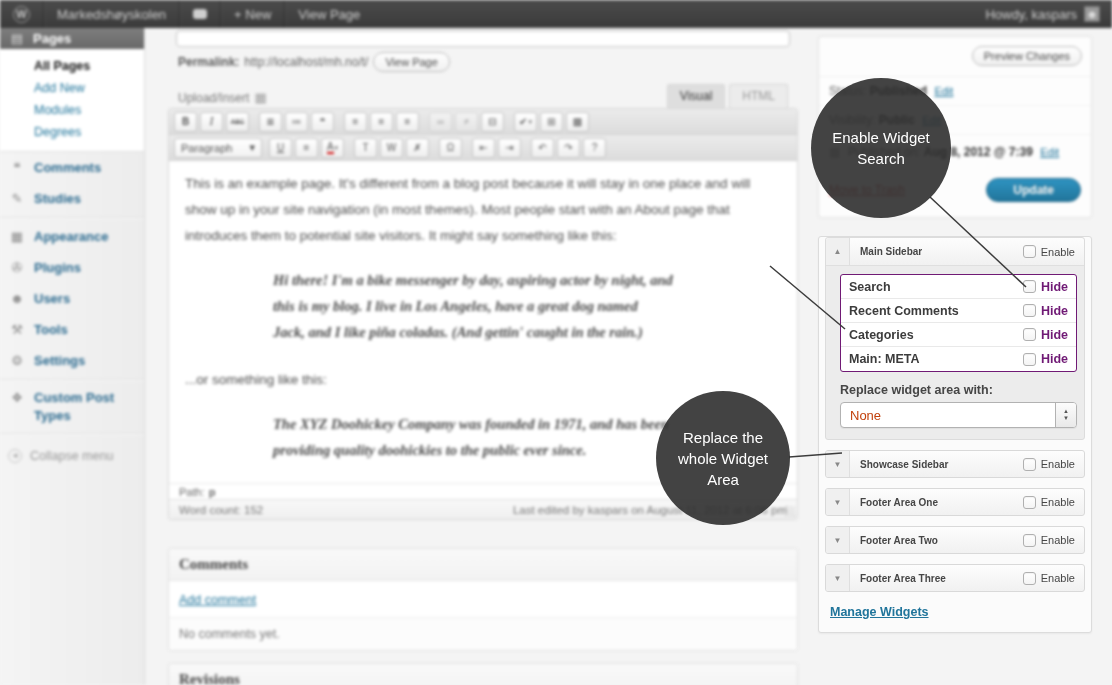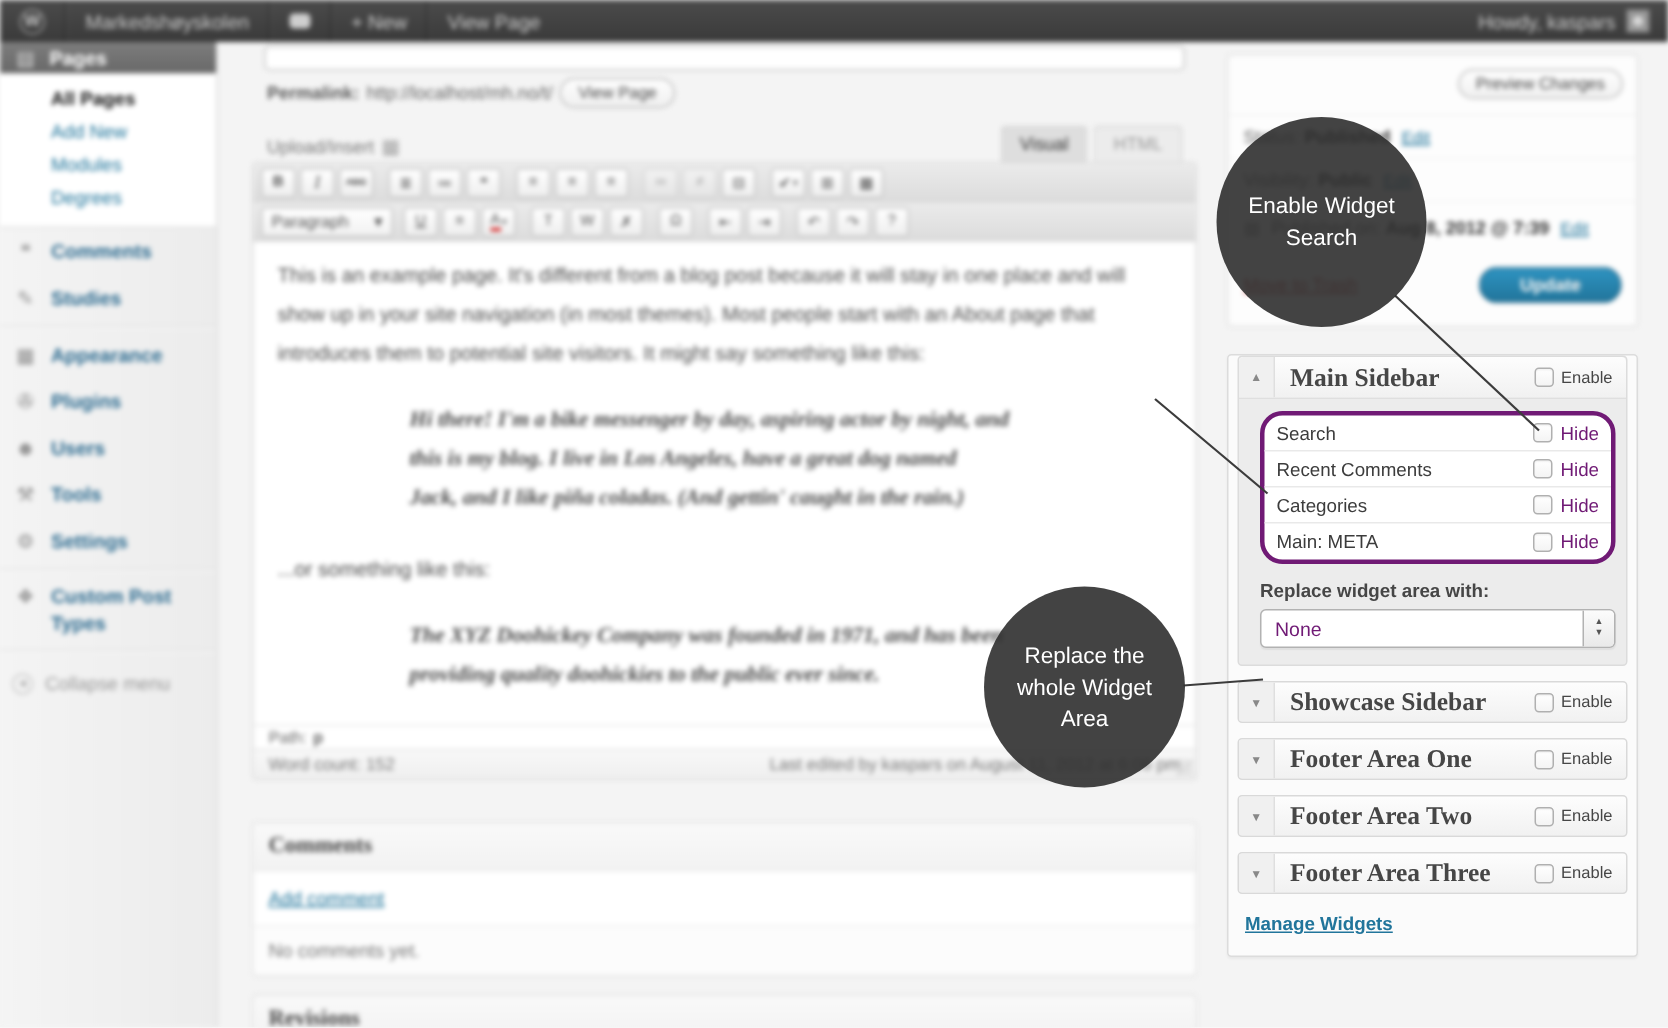--- a/index.html
+++ b/index.html
@@ -108,36 +108,36 @@
   
   .widget-box { position:absolute; left:818px; top:236px; width:274px; background:#fbfbfb;
     border:1px solid #dcdcdc; border-radius:3px; box-shadow:0 1px 2px rgba(0,0,0,.05); z-index:4; }
   .wc-title { padding:9px 11px 8px; font-family:"Liberation Serif", serif; font-weight:bold;
     font-size:15.5px; color:#464646; }
   .wc-body { padding:0 6px 12px; }
   .area-header { height:28px; background:linear-gradient(#fdfdfd,#f1f1f1); border:1px solid #d9d9d9;
     border-radius:3px; display:flex; align-items:center; overflow:hidden; }
   .area-toggle { width:24px; height:100%; background:#f0f0f0; border-right:1px solid #dfdfdf;
     display:flex; align-items:center; justify-content:center; font-size:8px; color:#888; }
-  .area-name { font-size:17px; font-weight:bold; color:#464646; margin-left:10px;font-family:Liberation Serif, serif; }
+  .area-name { font-size:10px; font-weight:bold; color:#464646; margin-left:10px; }
   .area-enable { margin-left:auto; display:flex; align-items:center; gap:5px; padding-right:9px;
     font-size:11px; color:#464646; }
   .cb { width:13px; height:13px; background:linear-gradient(#fff,#f4f4f4); border:1px solid #b0b0b0;
     border-radius:3px; box-shadow:inset 0 1px 1px rgba(0,0,0,.05); }
   .expanded-group { border:1px solid #dcdcdc; border-radius:3px; background:#ececec; padding-bottom:11px; }
   .expanded-group .area-header { border:none; border-bottom:1px solid #dfdfdf; border-radius:3px 3px 0 0; }
-  .widget-list { margin:8px 7px 0 14px; background:#fff; border:3px solid #701a75; border-radius:15px; }
+  .widget-list { margin:8px 7px 0 14px; background:#fff; border:1px solid #701a75; border-radius:3px;font-weight:bold; }
   .widget-row { height:24px; display:flex; align-items:center; justify-content:space-between;
     padding:0 8px; font-size:12.5px; color:#3c3c3c; border-bottom:1px solid #e9e9e9; }
   .widget-row:last-child { border-bottom:none; }
   .hide-ctl { display:flex; align-items:center; gap:5px; font-size:12.5px; color:#701a75; }
   .replace-label { margin:11px 7px 5px 14px; font-size:12.5px; font-weight:bold; color:#464646; }
   .wc-select { margin:0 7px 0 14px; height:26px; background:#fff; border:1px solid #b2b2b2; border-radius:4px;
     display:flex; align-items:center; overflow:hidden; box-shadow:0 1px 1px rgba(0,0,0,.06); }
-  .wc-select .val { flex:1; padding-left:9px; font-size:13px; color:#701a75; }
+  .wc-select .val { flex:1; padding-left:9px; font-size:13px; color:#c2410c; }
   .stepper { width:21px; height:100%; border-left:1px solid #b2b2b2; background:linear-gradient(#fcfcfc,#e9e9e9);
     display:flex; flex-direction:column; align-items:center; justify-content:center; font-size:6px; color:#555; line-height:1.2; }
   .collapsed-area { margin-top:10px; }
   .manage-link { display:inline-block; margin:13px 0 0 5px; color:#21759b; font-size:12.5px;
     font-weight:bold; text-decoration:underline; }
 
   
   .lines-svg { position:absolute; inset:0; z-index:5; pointer-events:none; }
   .callout { position:absolute; border-radius:50%; background:rgba(47,47,47,.9); color:#fff;
     display:flex; align-items:center; justify-content:center; text-align:center;

